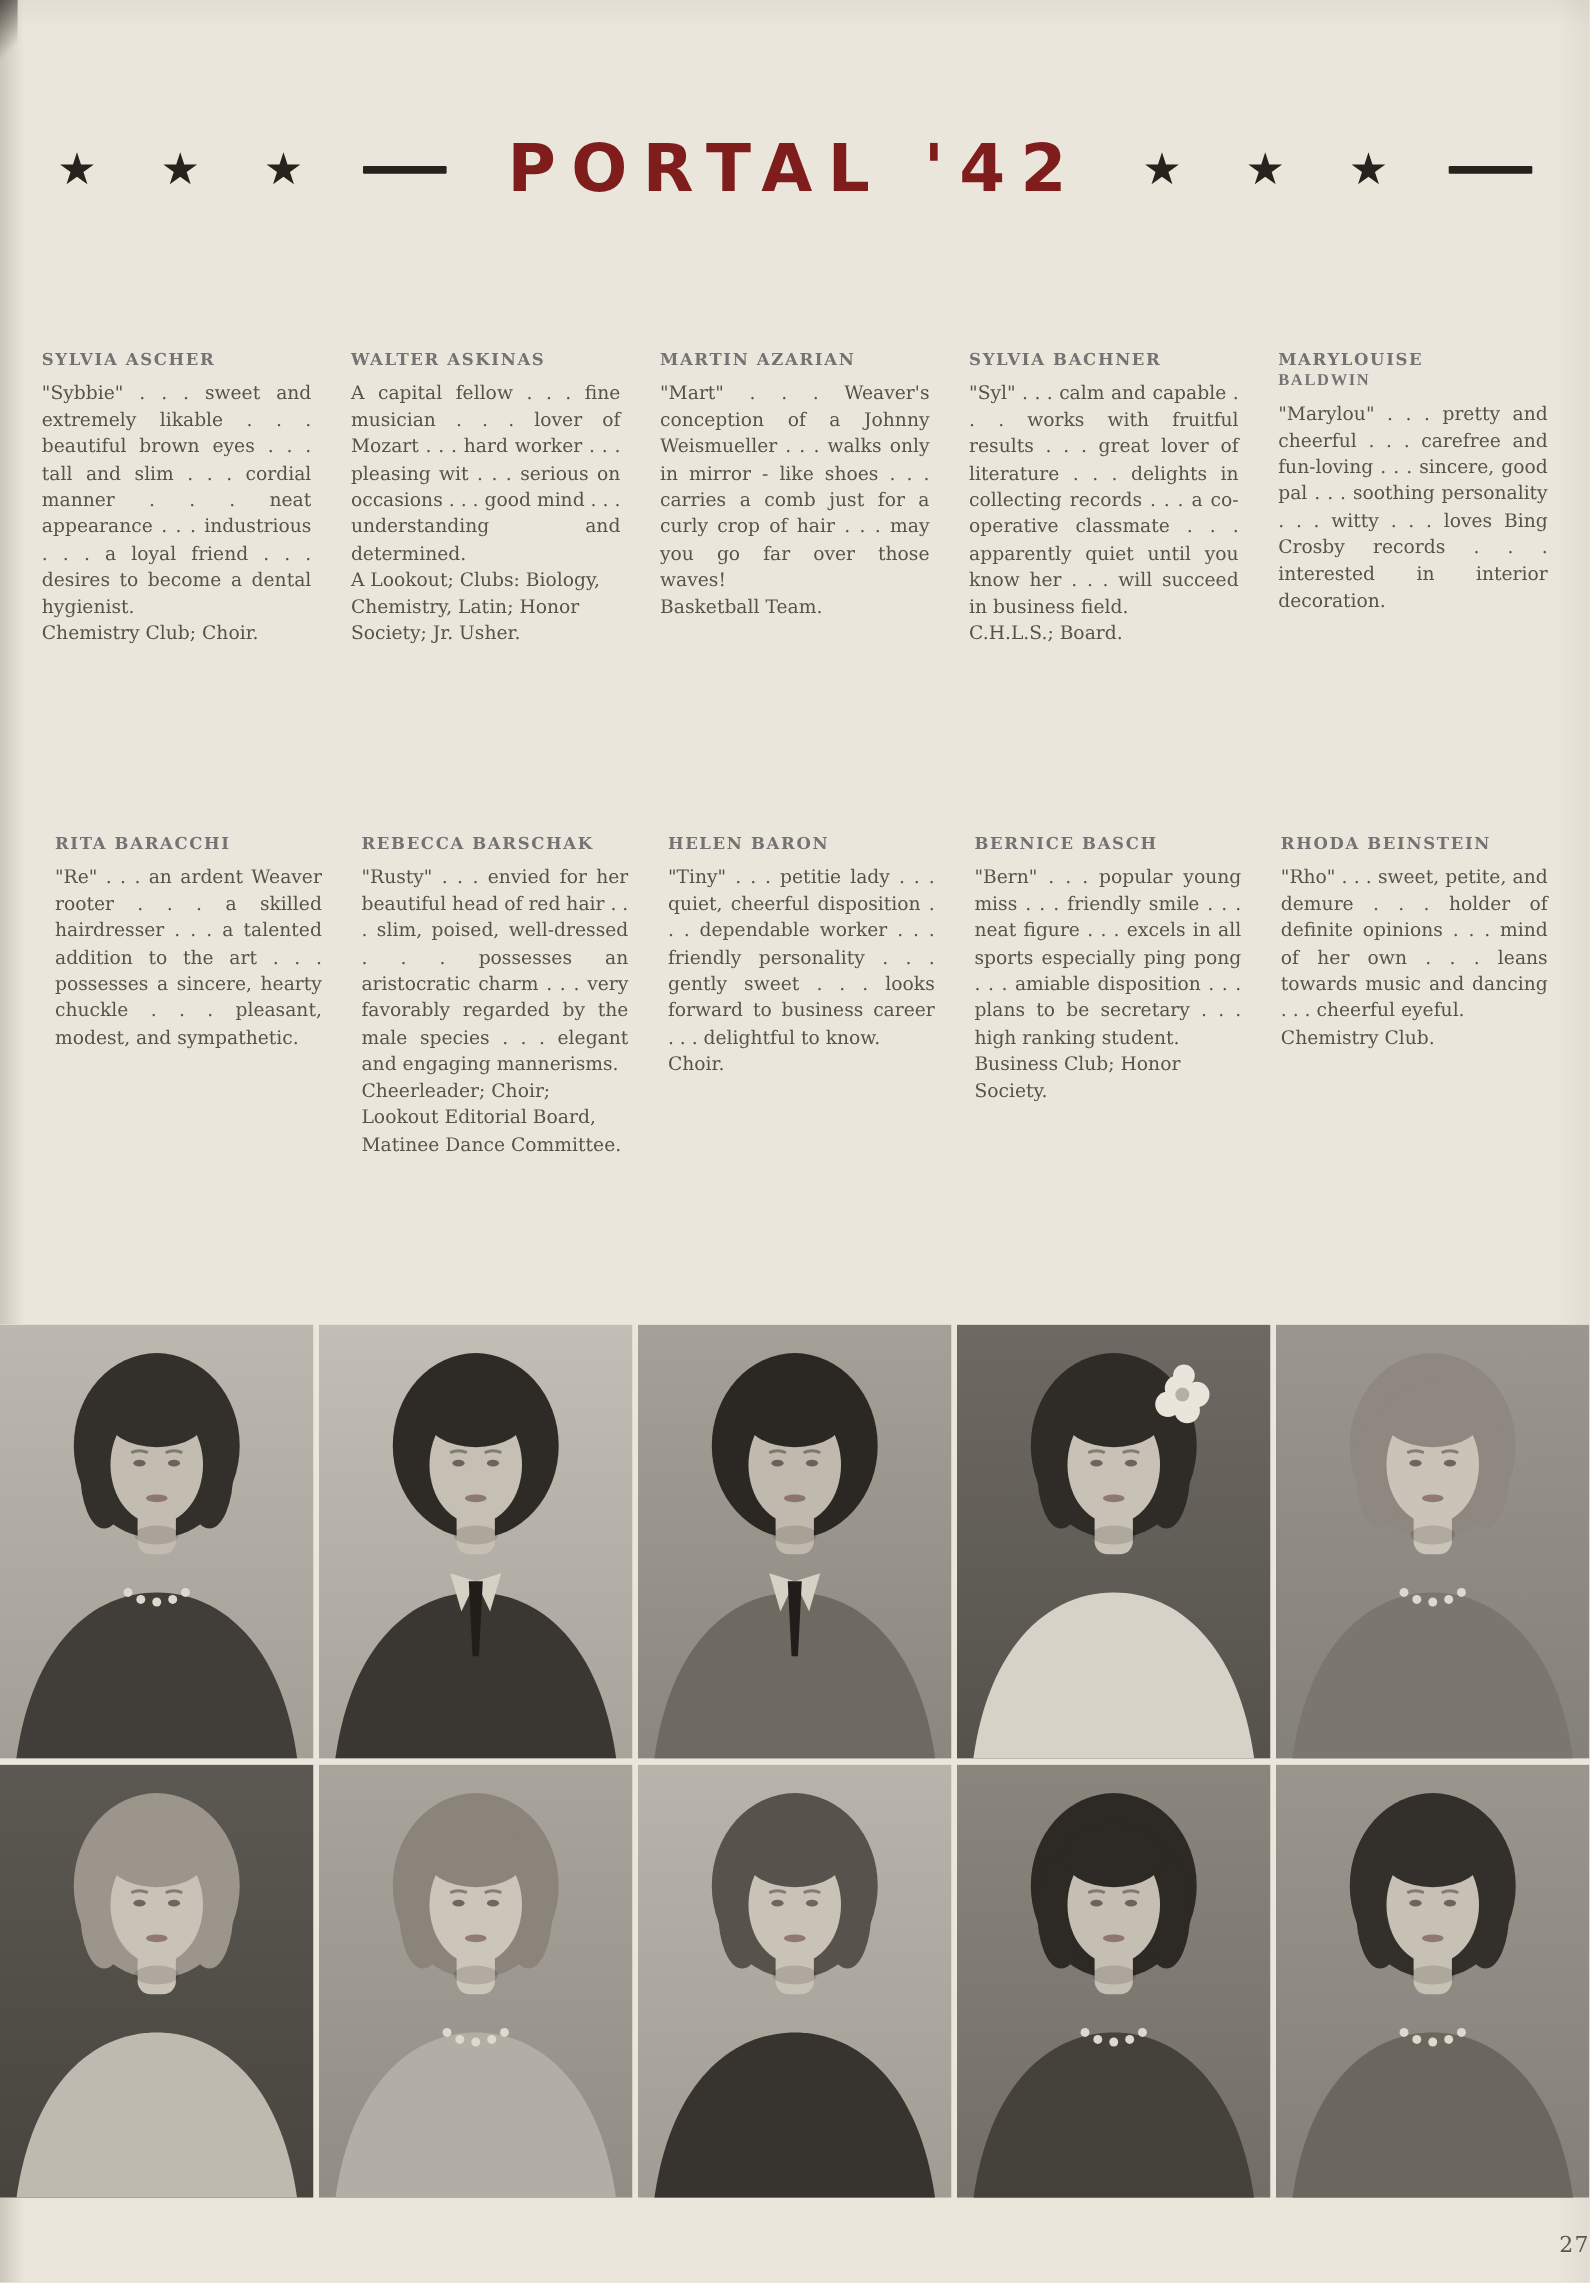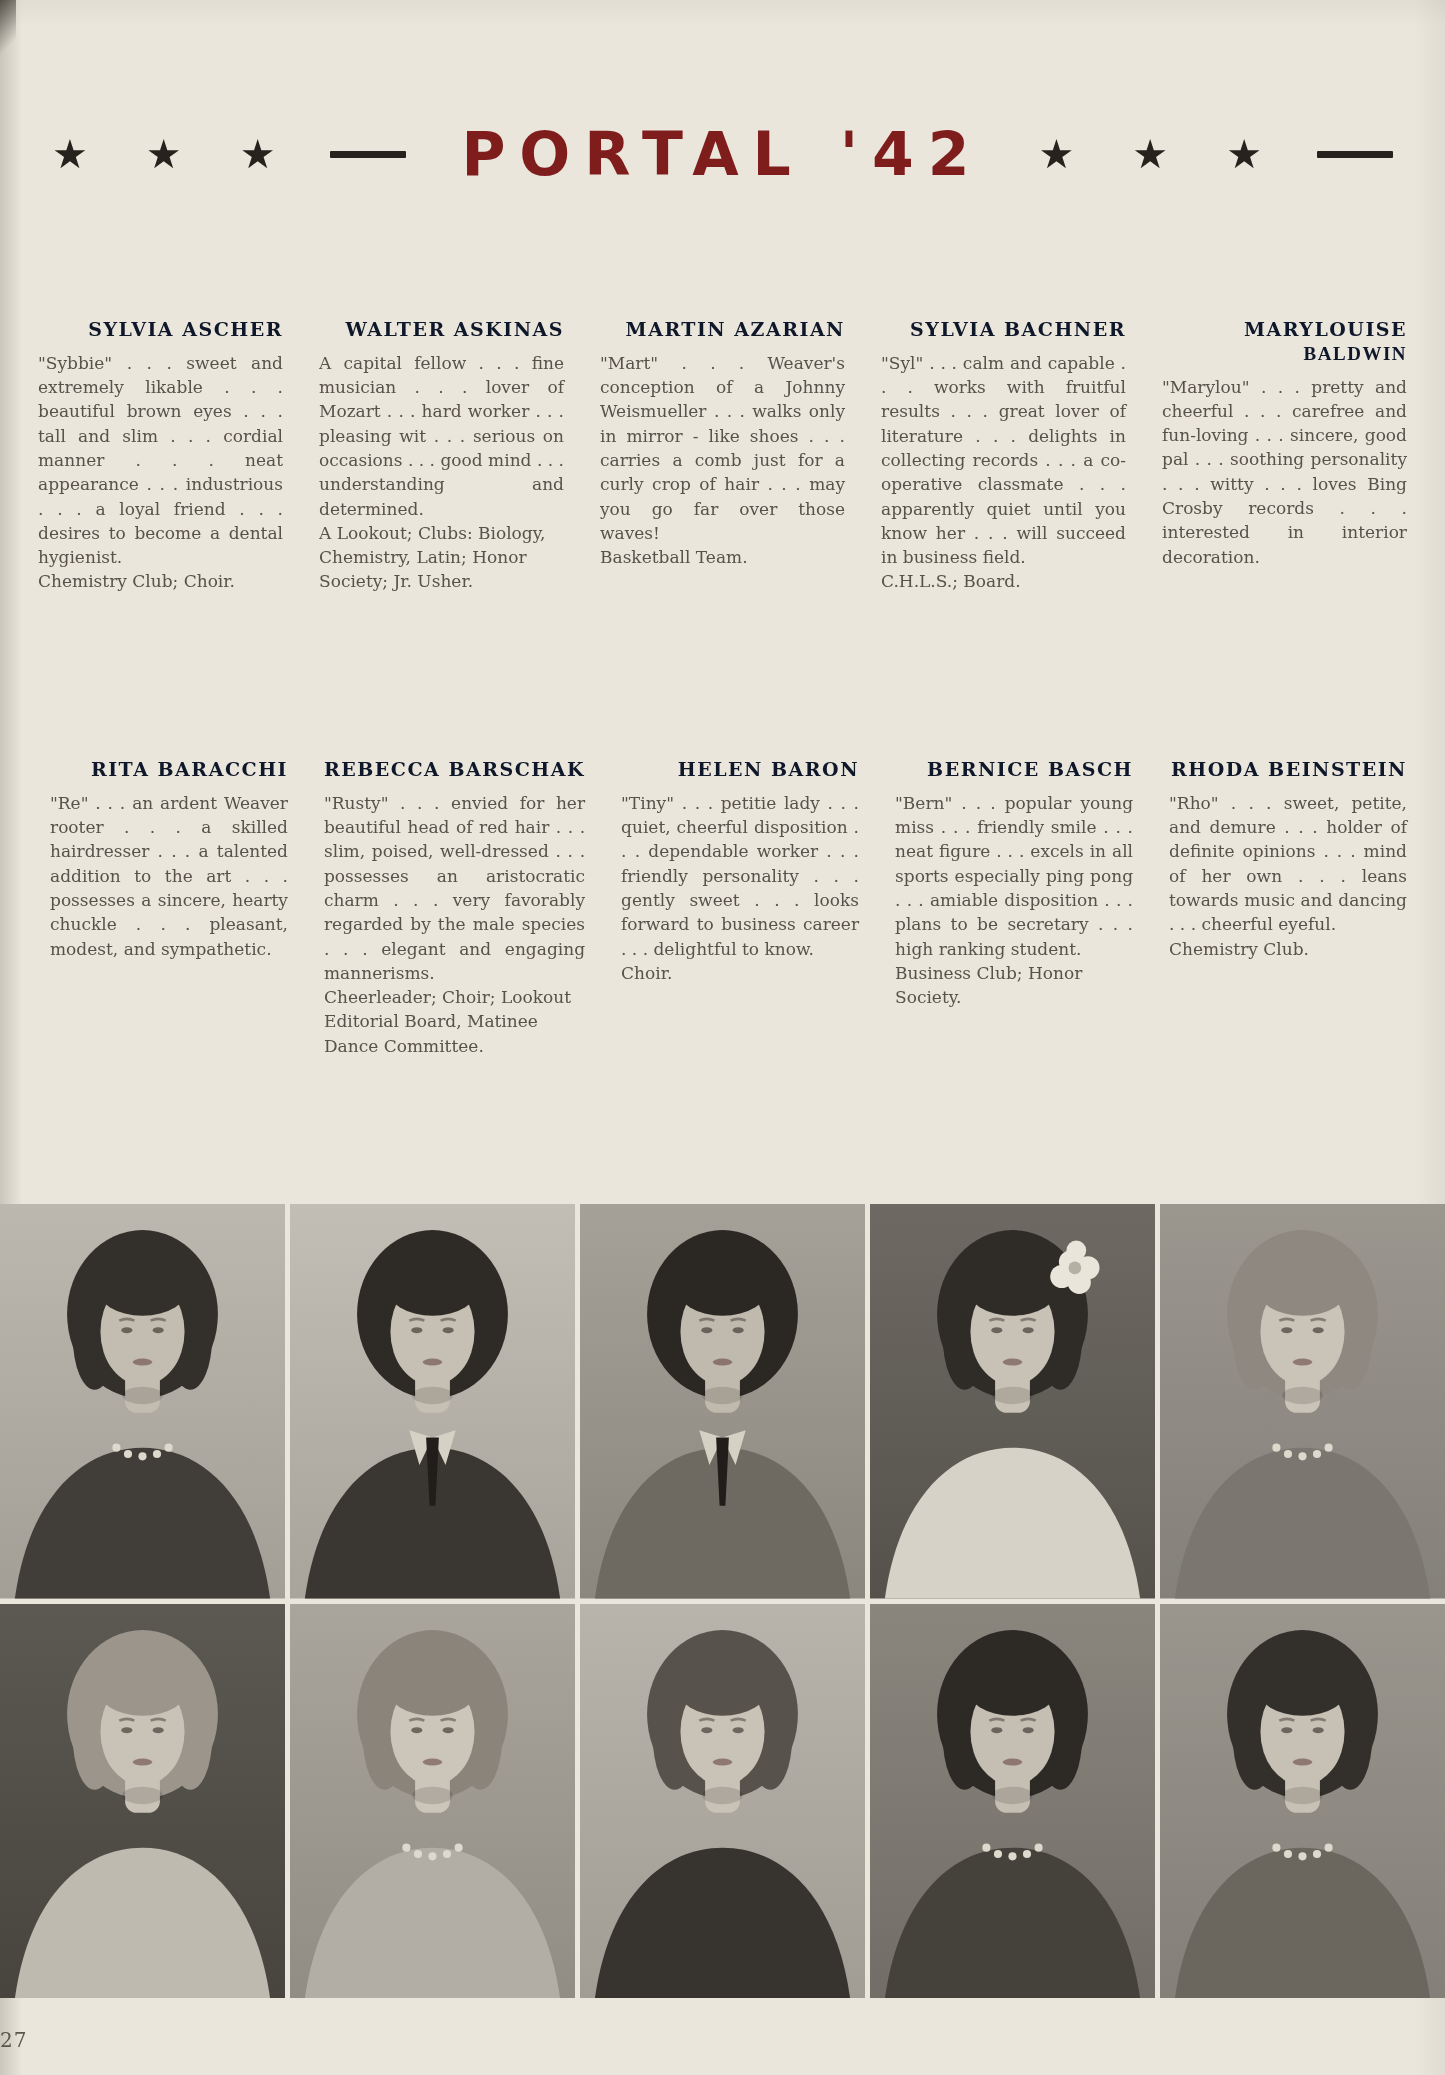--- a/index.html
+++ b/index.html
@@ -41,22 +41,22 @@
   }
 
   
   .bio-row{
     position:absolute;left:38px;right:38px;
     display:grid;grid-template-columns:repeat(5,1fr);column-gap:36px;
   }
   .bio-row-1{top:318px;}
   .bio-row-2{top:758px;margin-left:12px;}
   .bio-name{
-    text-align:right;
-    font-size:19px;letter-spacing:1.5px;color:#0f172a;
+    text-align:left;
+    font-size:15px;letter-spacing:1.5px;color:#737373;
     margin:0 0 9px 0;line-height:1.25;
     white-space:nowrap;
   }
   .bio-name .nm2{display:block;font-family:Liberation Serif, serif;}
   .bio-text,.bio-activities{
     margin:0;
     font-size:17px;line-height:1.43;
     color:#57524a;
   }
   .bio-text{text-align:justify;}
@@ -67,21 +67,21 @@
     position:absolute;left:0;top:1204px;width:1445px;height:794px;
     display:grid;grid-template-columns:repeat(5,1fr);grid-template-rows:1fr 1fr;
     gap:5px;background:#eae6db;
   }
   .photo-cell{position:relative;overflow:hidden;}
   .photo-cell svg{display:block;width:100%;height:100%;}
 
   
   .page-number{
     position:absolute;left:0;right:0;top:2028px;
-    text-align:left;font-size:20px;color:#5b564d;letter-spacing:1px;
+    text-align:right;font-size:20px;color:#5b564d;letter-spacing:1px;
   }
 </style>
 </head>
 <body>
 
 <div class="scan-shade"></div>
 <div class="corner-mark"></div>
 
 <div class="masthead">
   <div class="star-group">

